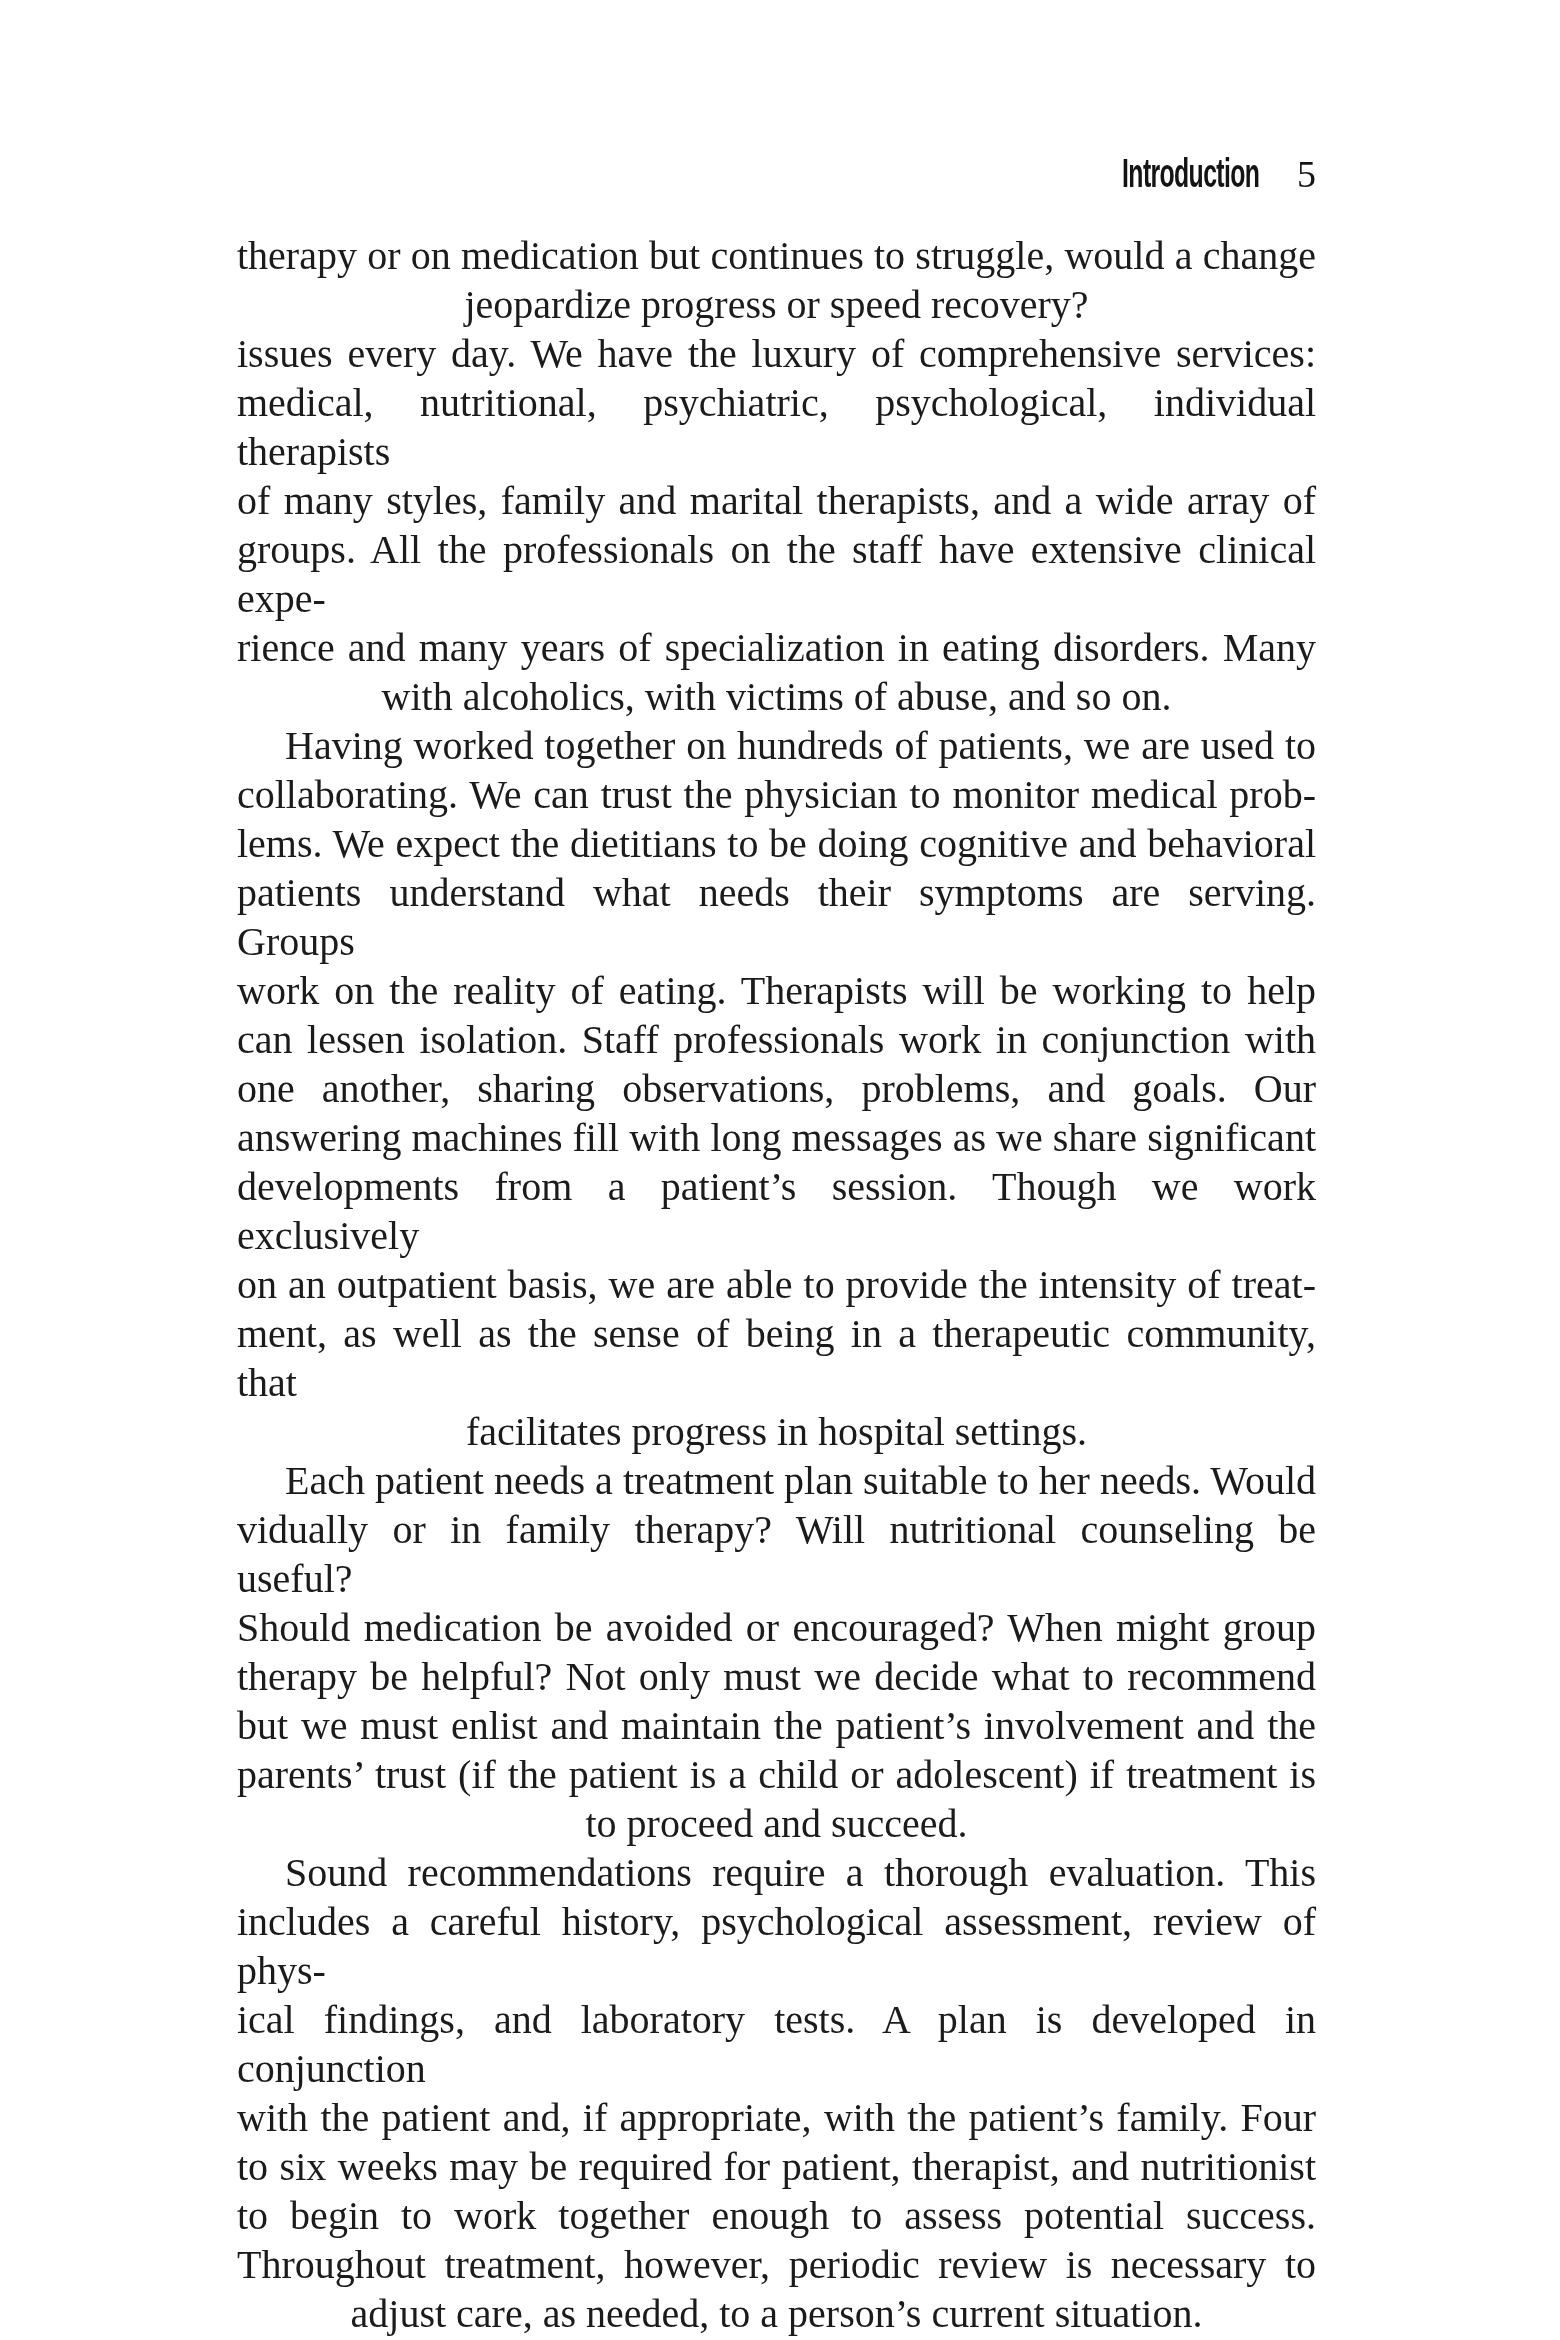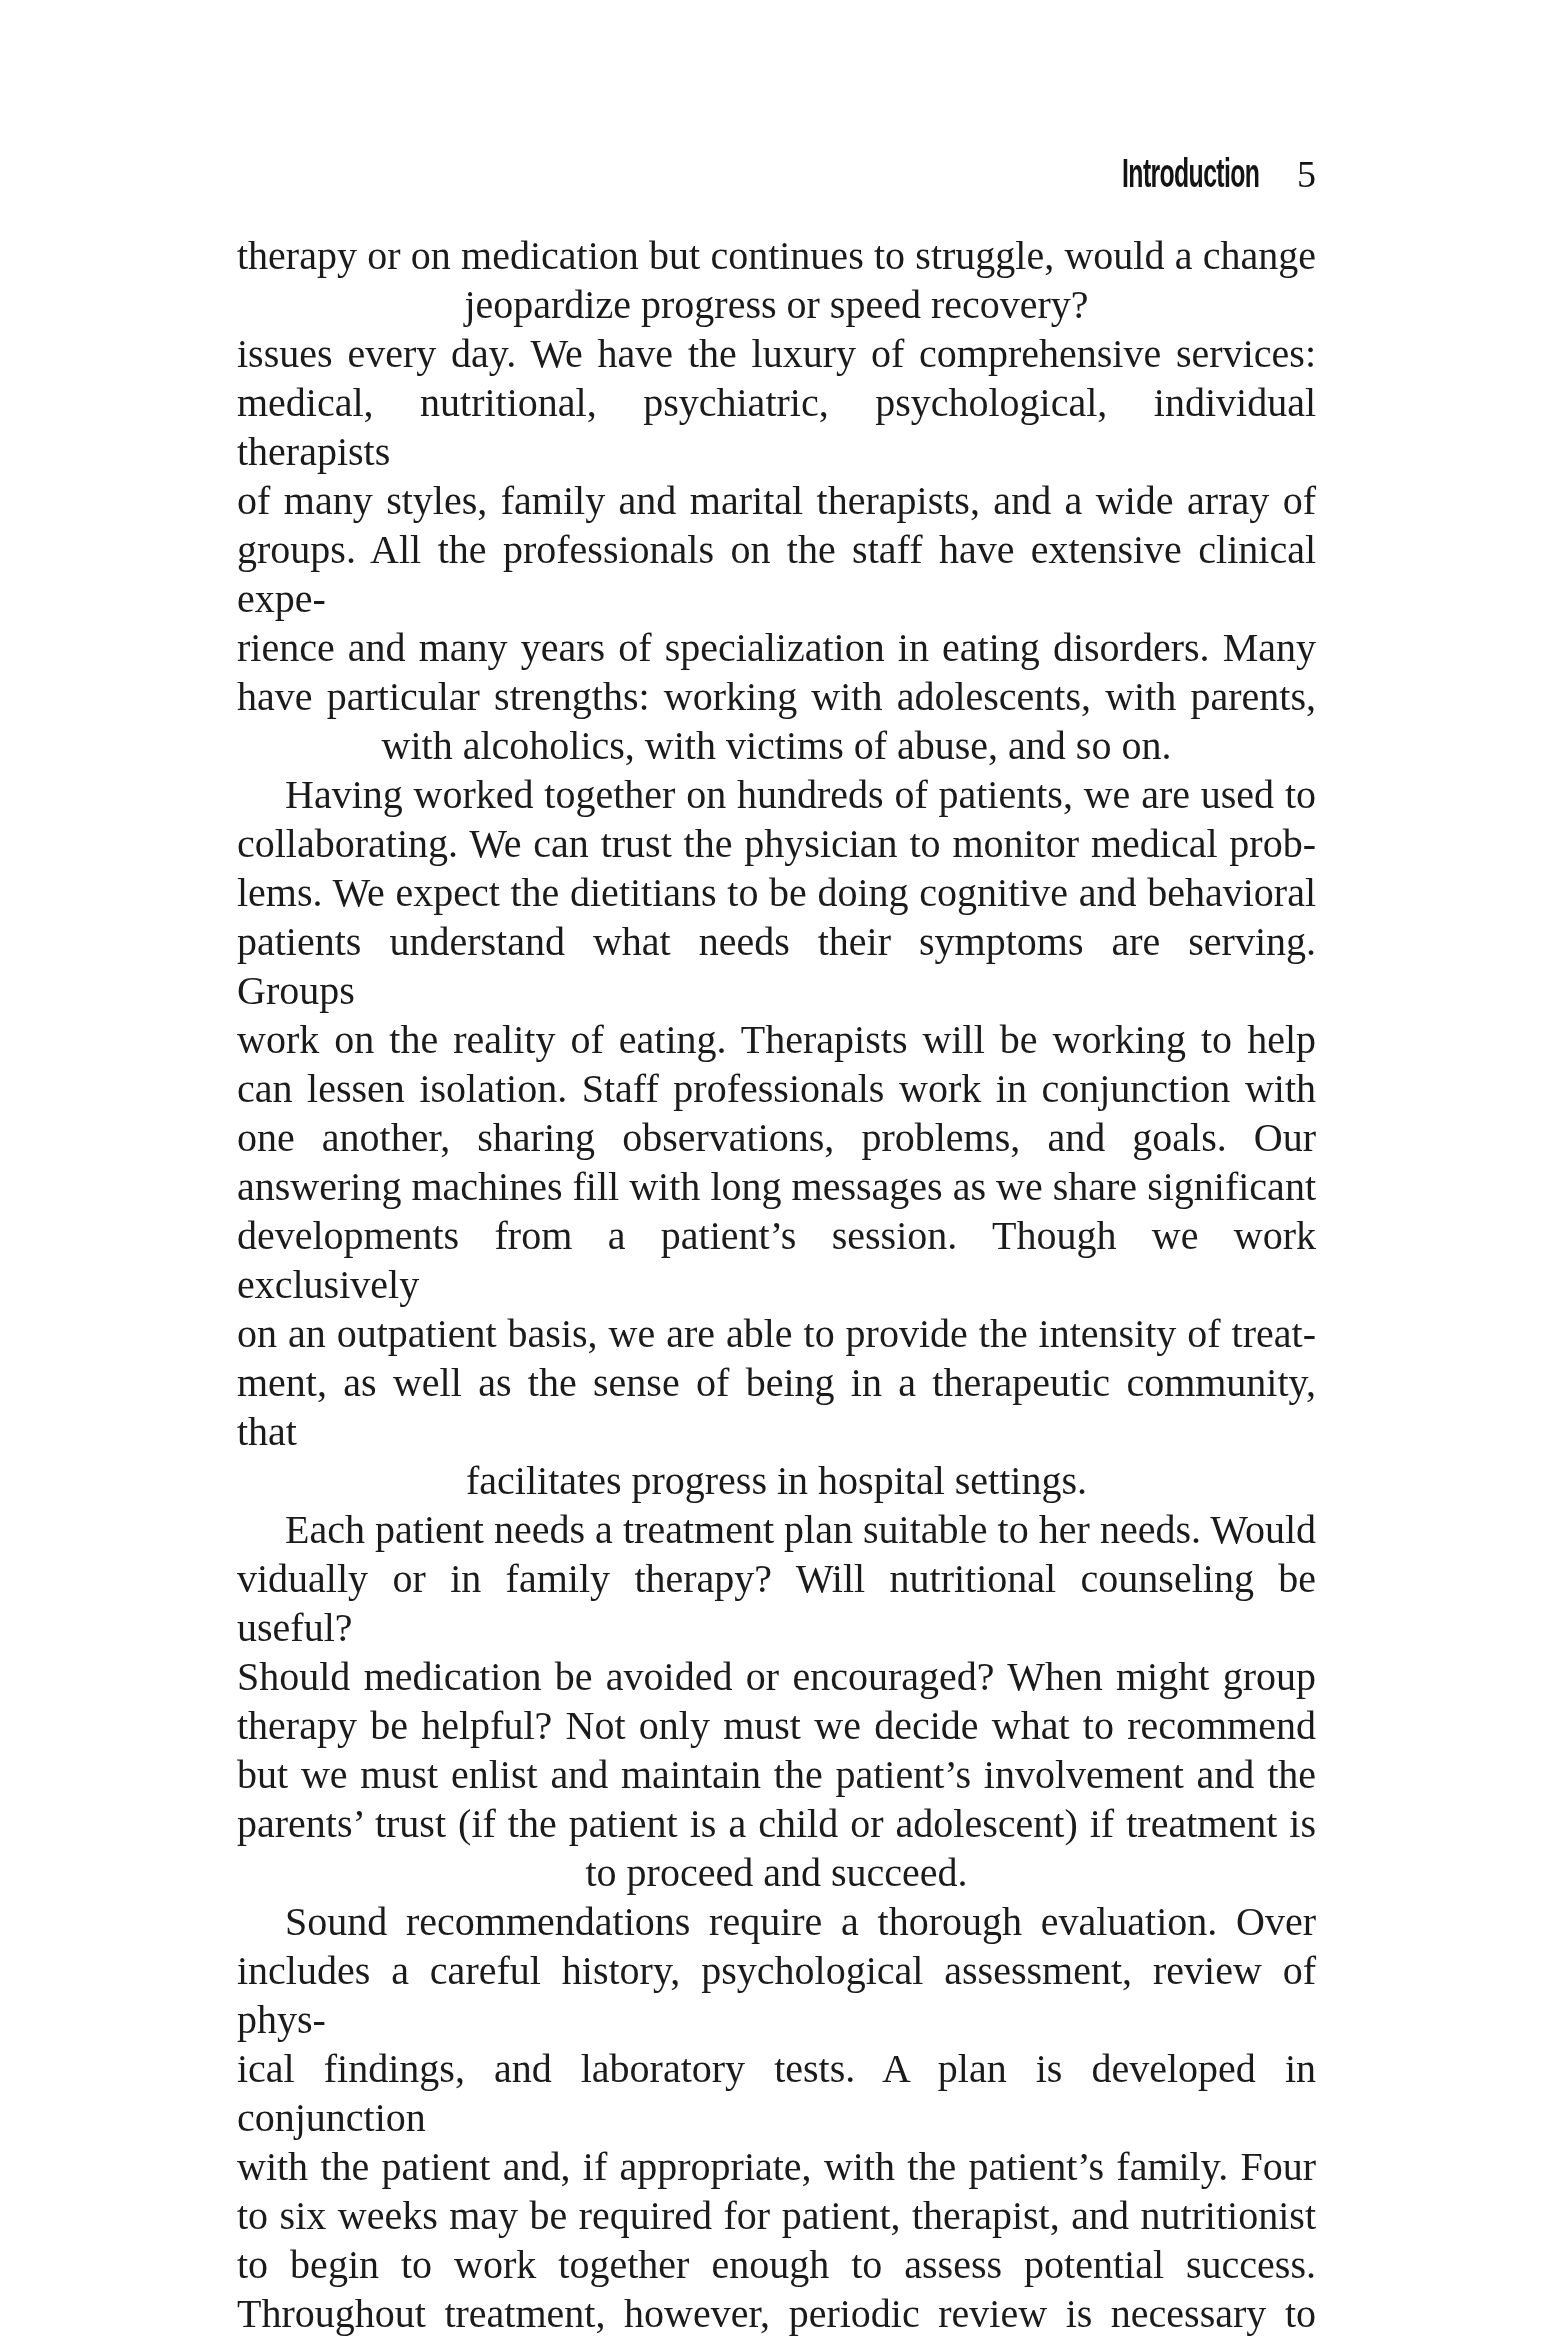--- a/index.html
+++ b/index.html
@@ -70,42 +70,41 @@
     <span class="page-number">5</span>
   </div>
   <div class="body-text">
       <div class="line justify">therapy or on medication but continues to struggle, would a change</div>
       <div class="line">jeopardize progress or speed recovery?</div>
       <div class="line justify">issues every day. We have the luxury of comprehensive services:</div>
       <div class="line justify">medical, nutritional, psychiatric, psychological, individual therapists</div>
       <div class="line justify">of many styles, family and marital therapists, and a wide array of</div>
       <div class="line justify">groups. All the professionals on the staff have extensive clinical expe-</div>
       <div class="line justify">rience and many years of specialization in eating disorders. Many</div>
-      <div class="line justify">have particular strengths: working with adolescents, with parents,</div>
       <div class="line">with alcoholics, with victims of abuse, and so on.</div>
       <div class="line indent justify">Having worked together on hundreds of patients, we are used to</div>
       <div class="line justify">collaborating. We can trust the physician to monitor medical prob-</div>
       <div class="line justify">lems. We expect the dietitians to be doing cognitive and behavioral</div>
       <div class="line justify">patients understand what needs their symptoms are serving. Groups</div>
       <div class="line justify">work on the reality of eating. Therapists will be working to help</div>
       <div class="line justify">can lessen isolation. Staff professionals work in conjunction with</div>
       <div class="line justify">one another, sharing observations, problems, and goals. Our</div>
       <div class="line justify">answering machines fill with long messages as we share significant</div>
       <div class="line justify">developments from a patient’s session. Though we work exclusively</div>
       <div class="line justify">on an outpatient basis, we are able to provide the intensity of treat-</div>
       <div class="line justify">ment, as well as the sense of being in a therapeutic community, that</div>
       <div class="line">facilitates progress in hospital settings.</div>
       <div class="line indent justify">Each patient needs a treatment plan suitable to her needs. Would</div>
       <div class="line justify">vidually or in family therapy? Will nutritional counseling be useful?</div>
       <div class="line justify">Should medication be avoided or encouraged? When might group</div>
       <div class="line justify">therapy be helpful? Not only must we decide what to recommend</div>
       <div class="line justify">but we must enlist and maintain the patient’s involvement and the</div>
       <div class="line justify">parents’ trust (if the patient is a child or adolescent) if treatment is</div>
       <div class="line">to proceed and succeed.</div>
-      <div class="line indent justify">Sound recommendations require a thorough evaluation. Over</div>
+      <div class="line indent justify">Sound recommendations require a thorough evaluation. This</div>
       <div class="line justify">includes a careful history, psychological assessment, review of phys-</div>
       <div class="line justify">ical findings, and laboratory tests. A plan is developed in conjunction</div>
       <div class="line justify">with the patient and, if appropriate, with the patient’s family. Four</div>
       <div class="line justify">to six weeks may be required for patient, therapist, and nutritionist</div>
       <div class="line justify">to begin to work together enough to assess potential success.</div>
       <div class="line justify">Throughout treatment, however, periodic review is necessary to</div>
       <div class="line">adjust care, as needed, to a person’s current situation.</div>
     </div>
 </div>
 

